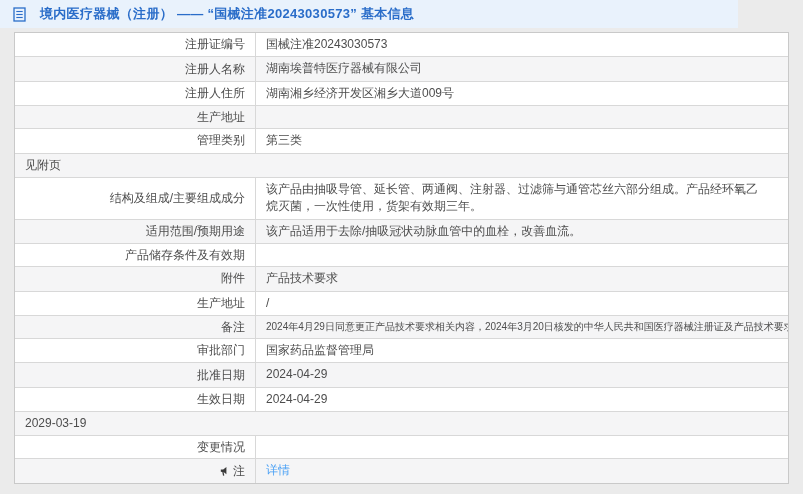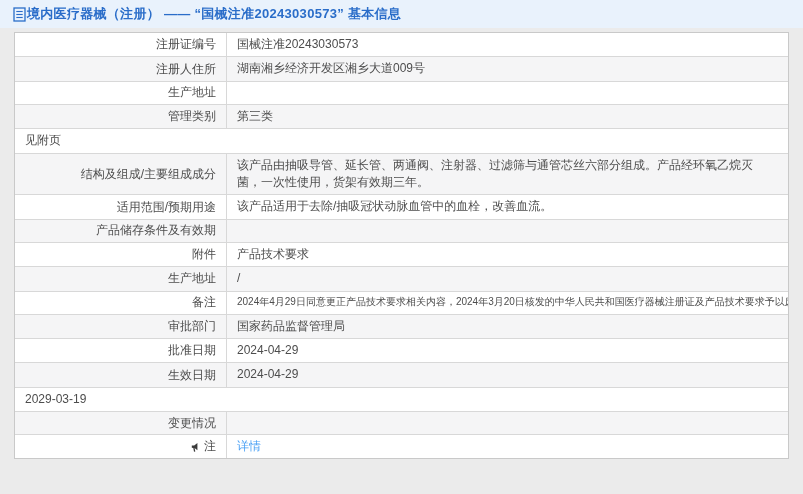--- a/index.html
+++ b/index.html
@@ -6,27 +6,27 @@
   html, body { margin: 0; padding: 0; }
   body {
     width: 803px;
     height: 494px;
     background: #ebebeb;
     font-family: "Liberation Sans", sans-serif;
     overflow: hidden;
     position: relative;
   }
   .header-bar {
-    width: 803px;
+    width: 738px;
     height: 28px;
     background: #e9f2fc;
     display: flex;
     align-items: center;
     padding-left: 13px;
-    gap: 1px;
+    gap: 14px;
   }
   .header-title {
     color: #2a6dc9;
     font-size: 13px;
     font-weight: 600;
     letter-spacing: 0.3px;
     white-space: nowrap;
   }
   .doc-icon { flex: 0 0 auto; display: block; }
   .info-table {
@@ -48,20 +48,21 @@
     display: flex;
     align-items: center;
     justify-content: flex-end;
     gap: 3px;
     padding: 2px 10px 2px 4px;
     border-right: 1px solid #d8d8d8;
     color: #4d4d4d;
     font-size: 12px;
     text-align: right;
     line-height: 1.4;
+    margin-left: 29px;
   }
   .value-cell {
     flex: 1 1 auto;
     display: flex;
     align-items: center;
     padding: 3px 22px 3px 10px;
     color: #4d4d4d;
     font-size: 12px;
     line-height: 1.45;
     word-break: break-all;
@@ -96,20 +97,28 @@
     <div class="row">
       <div class="label-cell">
         <span>注册证编号</span>
       </div>
       <div class="value-cell">
         <span>国械注准20243030573</span>
       </div>
     </div>
     <div class="row">
       <div class="label-cell">
+        <span>注册人名称</span>
+      </div>
+      <div class="value-cell">
+        <span>湖南埃普特医疗器械有限公司</span>
+      </div>
+    </div>
+    <div class="row">
+      <div class="label-cell">
         <span>注册人住所</span>
       </div>
       <div class="value-cell">
         <span>湖南湘乡经济开发区湘乡大道009号</span>
       </div>
     </div>
     <div class="row">
       <div class="label-cell">
         <span>生产地址</span>
       </div>

